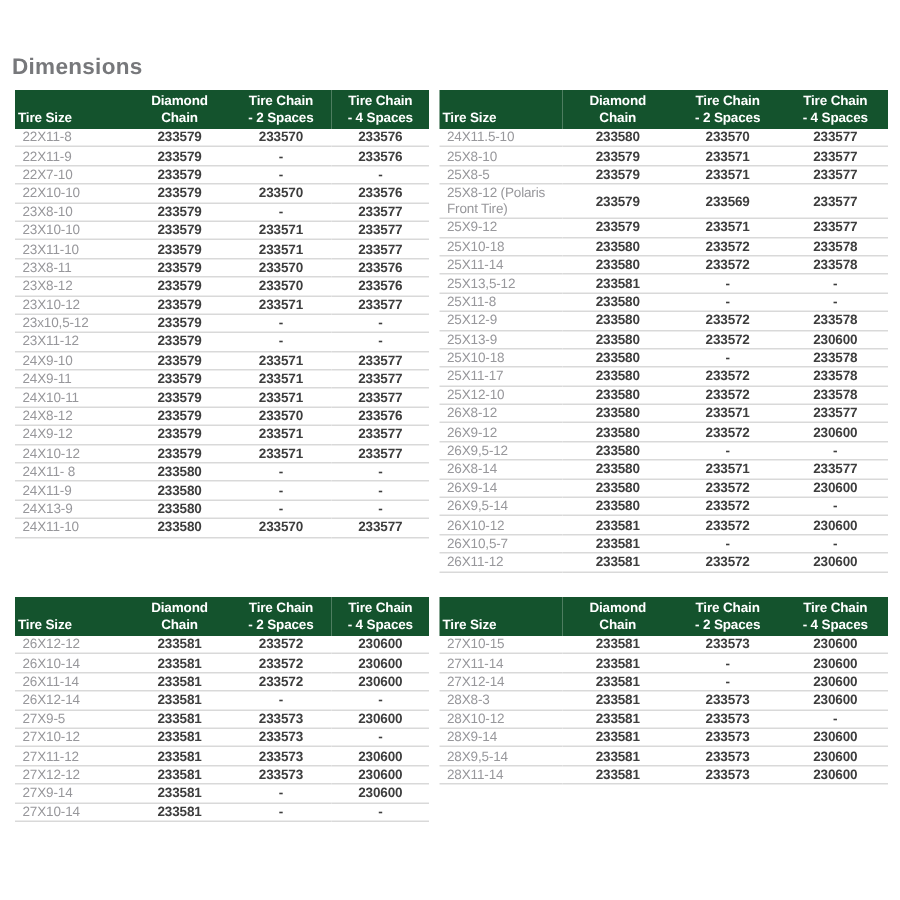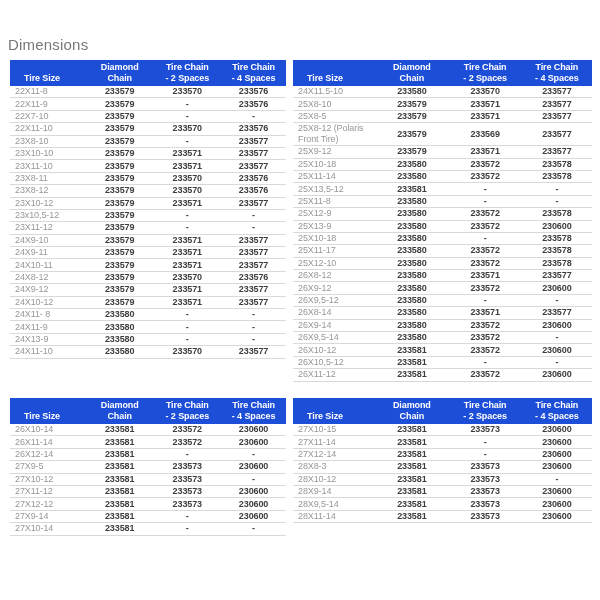--- a/index.html
+++ b/index.html
@@ -4,44 +4,44 @@
 <style>
   html,body { margin:0; padding:0; }
   body {
     width:600px; height:600px; position:relative; background:#ffffff;
     font-family:"Liberation Sans", sans-serif;
     -webkit-font-smoothing:antialiased;
     overflow:hidden;
   }
   .page-title {
     position:absolute; left:8px; top:36px;
-    font-size:15px; font-weight:400; color:#77787b; letter-spacing:0.2px;
+    font-size:15px; font-weight:700; color:#77787b; letter-spacing:0.2px;
   }
   table.dim {
     position:absolute; border-collapse:collapse; table-layout:fixed;
     font-size:9px;
   }
   #t1 { left:10px;  top:60px;  width:276px; }
   #t2 { left:293px; top:60px;  width:299px; }
   #t3 { left:10px;  top:398px; width:276px; }
   #t4 { left:293px; top:398px; width:299px; }
 
   table.dim col.c1 { width:27.5%; }
   table.dim col.c2 { width:24.5%; }
   table.dim col.c3 { width:24.5%; }
   table.dim col.c4 { width:23.5%; }
 
   table.dim thead th {
-    background:#1d4ed8; color:#ffffff;
+    background:#14532d; color:#ffffff;
     font-weight:700; font-size:9px; line-height:10.5px;
     height:24px; box-sizing:border-box;
     vertical-align:bottom; padding:2px 0 3px 0;
     letter-spacing:-0.1px;
   }
-  table.dim thead th.first { text-align:left; padding-left:14px; }
+  table.dim thead th.first { text-align:left; padding-left:2px; }
   table.dim thead th.rest  { text-align:center; }
 
   table.dim tbody td {
     height:11.4px; line-height:11px; vertical-align:middle;
     border-bottom:1px solid #d9d9d9; padding:0;
     letter-spacing:-0.1px;
   }
   table.dim td.size {
     color:#97979b; text-align:left; padding-left:5px; padding-right:2px;
   }
@@ -82,21 +82,21 @@
         <td class="num">-</td>
         <td class="num">233576</td>
       </tr>
       <tr>
         <td class="size">22X7-10</td>
         <td class="num">233579</td>
         <td class="num">-</td>
         <td class="num">-</td>
       </tr>
       <tr>
-        <td class="size">22X11-10</td>
+        <td class="size">22X10-10</td>
         <td class="num">233579</td>
         <td class="num">233570</td>
         <td class="num">233576</td>
       </tr>
       <tr>
         <td class="size">23X8-10</td>
         <td class="num">233579</td>
         <td class="num">-</td>
         <td class="num">233577</td>
       </tr>
@@ -340,21 +340,21 @@
         <td class="num">233572</td>
         <td class="num">-</td>
       </tr>
       <tr>
         <td class="size">26X10-12</td>
         <td class="num">233581</td>
         <td class="num">233572</td>
         <td class="num">230600</td>
       </tr>
       <tr>
-        <td class="size">26X10,5-12</td>
+        <td class="size">26X10,5-7</td>
         <td class="num">233581</td>
         <td class="num">-</td>
         <td class="num">-</td>
       </tr>
       <tr>
         <td class="size">26X11-12</td>
         <td class="num">233581</td>
         <td class="num">233572</td>
         <td class="num">230600</td>
       </tr>
@@ -370,20 +370,26 @@
     <thead>
       <tr>
         <th class="first"><span>Tire Size</span></th>
         <th class="rest"><span>Diamond</span><br><span>Chain</span></th>
         <th class="rest"><span>Tire Chain</span><br><span>- 2 Spaces</span></th>
         <th class="rest"><span>Tire Chain</span><br><span>- 4 Spaces</span></th>
       </tr>
     </thead>
     <tbody>
       <tr>
+        <td class="size">26X12-12</td>
+        <td class="num">233581</td>
+        <td class="num">233572</td>
+        <td class="num">230600</td>
+      </tr>
+      <tr>
         <td class="size">26X10-14</td>
         <td class="num">233581</td>
         <td class="num">233572</td>
         <td class="num">230600</td>
       </tr>
       <tr>
         <td class="size">26X11-14</td>
         <td class="num">233581</td>
         <td class="num">233572</td>
         <td class="num">230600</td>

